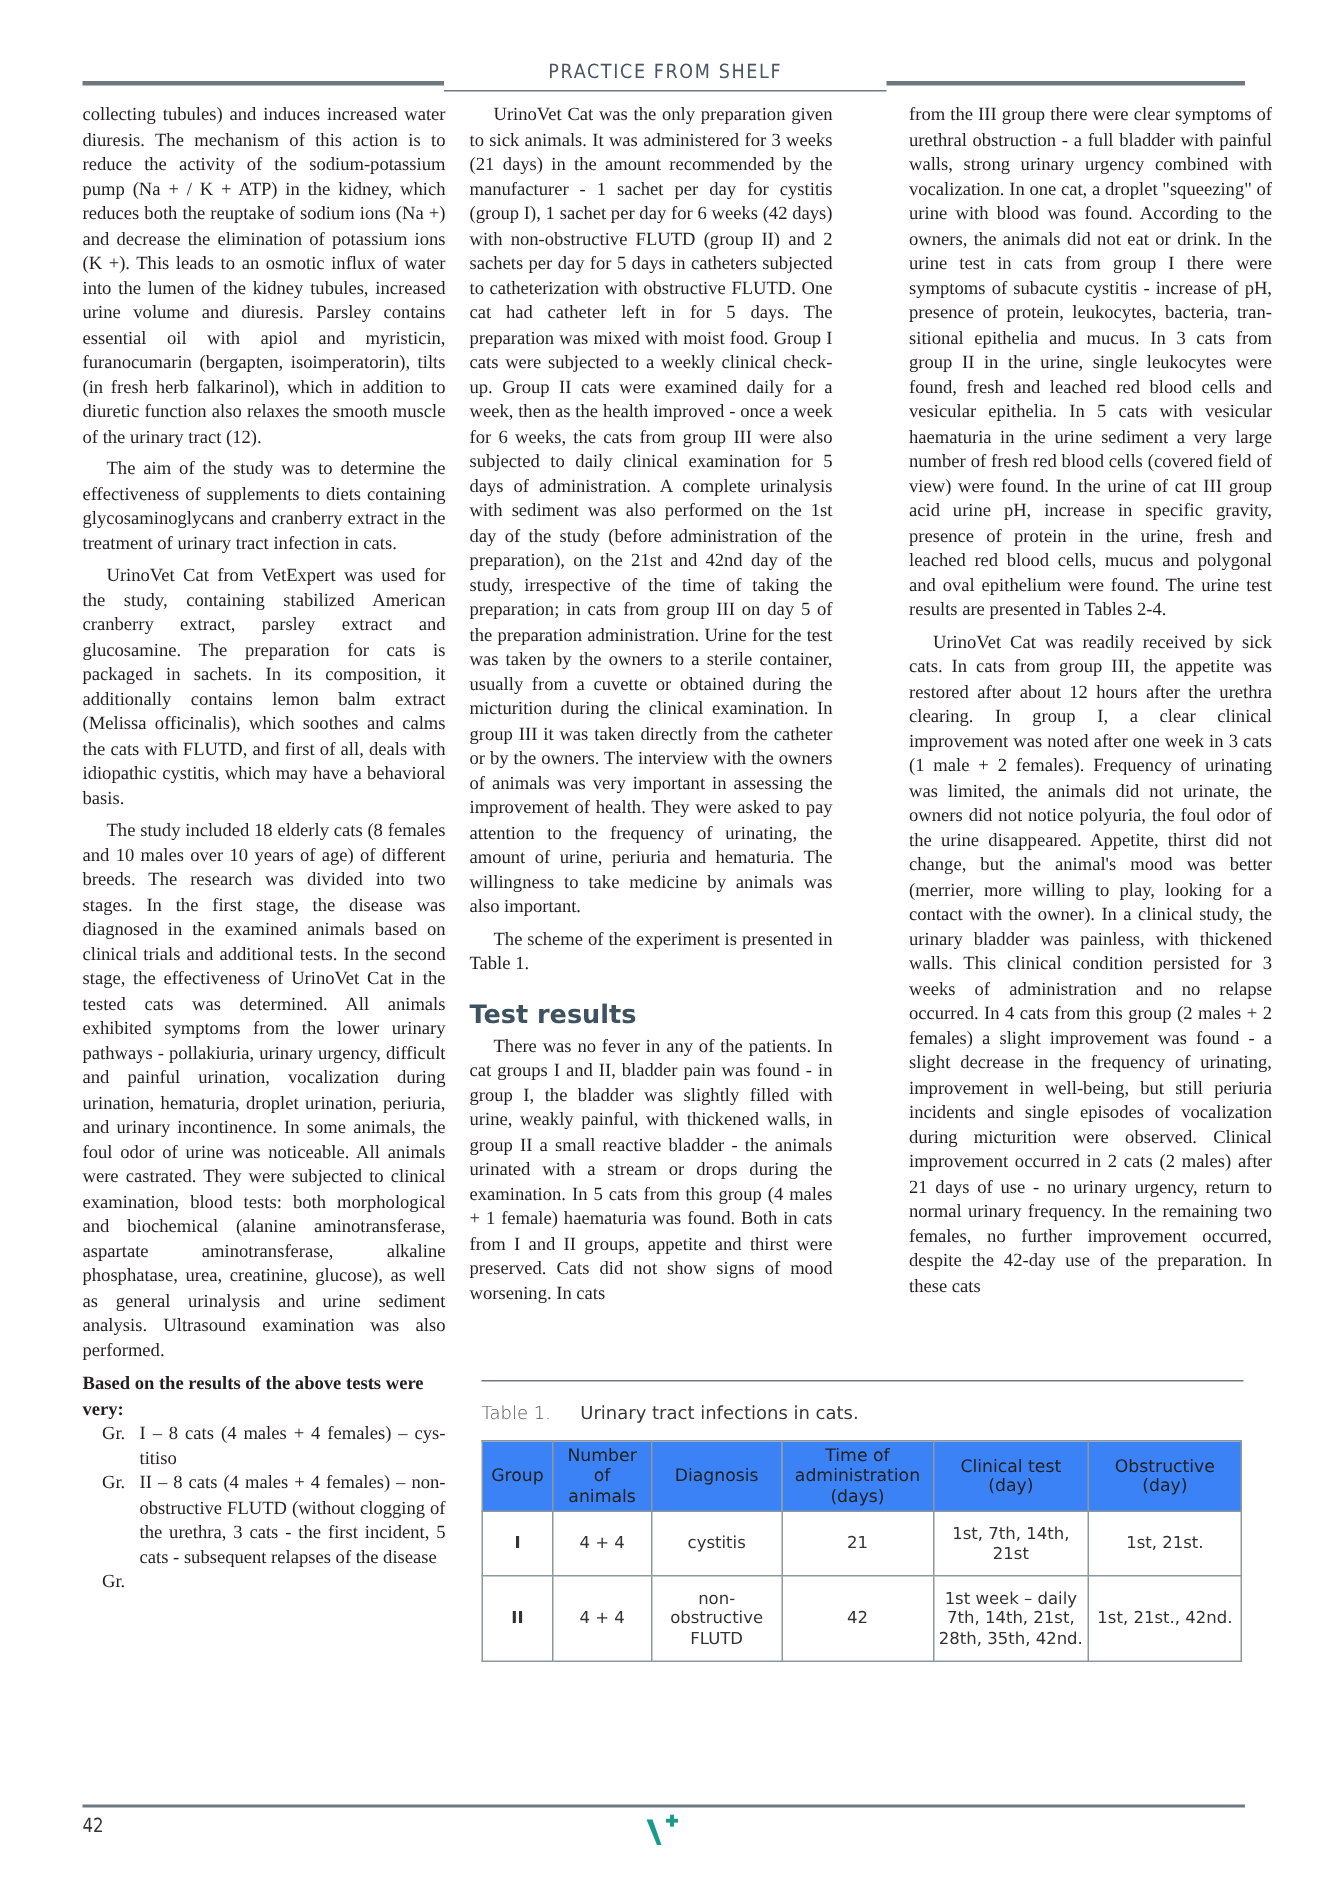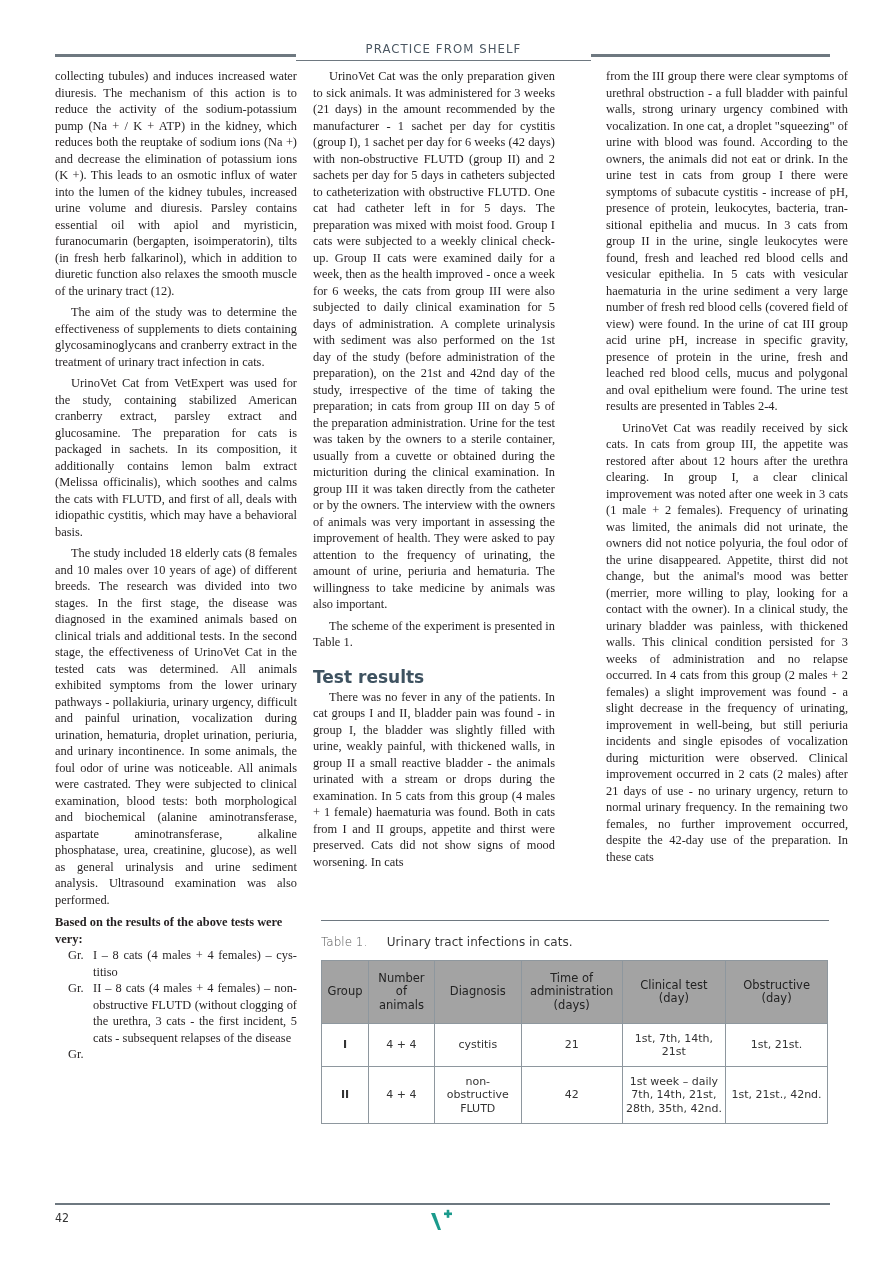--- a/index.html
+++ b/index.html
@@ -36,21 +36,21 @@
   .grp-list li { position: relative; padding-left: 38px; text-align: justify; }
   .grp-list li .gr { position: absolute; left: 13px; top: 0; }
 
   
   .table-section { position: absolute; left: 321px; top: 920px; width: 508px; }
   .table-section .top-rule { border-top: 1px solid #6e7880; height: 1px; }
   .caption { font-family: "DejaVu Sans", sans-serif; font-size: 12px; color: #3a3a3a; margin-top: 14px; margin-bottom: 11px; }
   .caption .lbl { display: inline-block; width: 62px; font-weight: 300; color: #555; }
   table { border-collapse: collapse; width: 507px; font-family: "DejaVu Sans", sans-serif; font-size: 11px; color: #333; }
   th, td { border: 1.5px solid #8e979e; text-align: center; vertical-align: middle; padding: 2px 3px; line-height: 13.5px; }
-  th { background: #a3a3a3; font-weight: normal; color: #222; height: 63px; font-size: 11.5px; }
+  th { background: #3b82f6; font-weight: normal; color: #222; height: 47px; font-size: 11.5px; }
   td { height: 43px; }
   tr.r2 td { height: 57px; }
   td.grp { font-weight: bold; }
   col.c1 { width: 47px; } col.c2 { width: 66px; } col.c3 { width: 87px; }
   col.c4 { width: 101px; } col.c5 { width: 104px; } col.c6 { width: 102px; }
 
   
   .footer-rule { position: absolute; left: 55px; top: 1203px; width: 775px; border-top: 2px solid #6e7880; }
   .page-num { position: absolute; left: 55px; top: 1210px; font-family: "DejaVu Sans", sans-serif; font-size: 13px; color: #333; transform: scaleX(0.85); transform-origin: left; }
   .logo { position: absolute; left: 430px; top: 1209px; width: 24px; height: 22px; }

